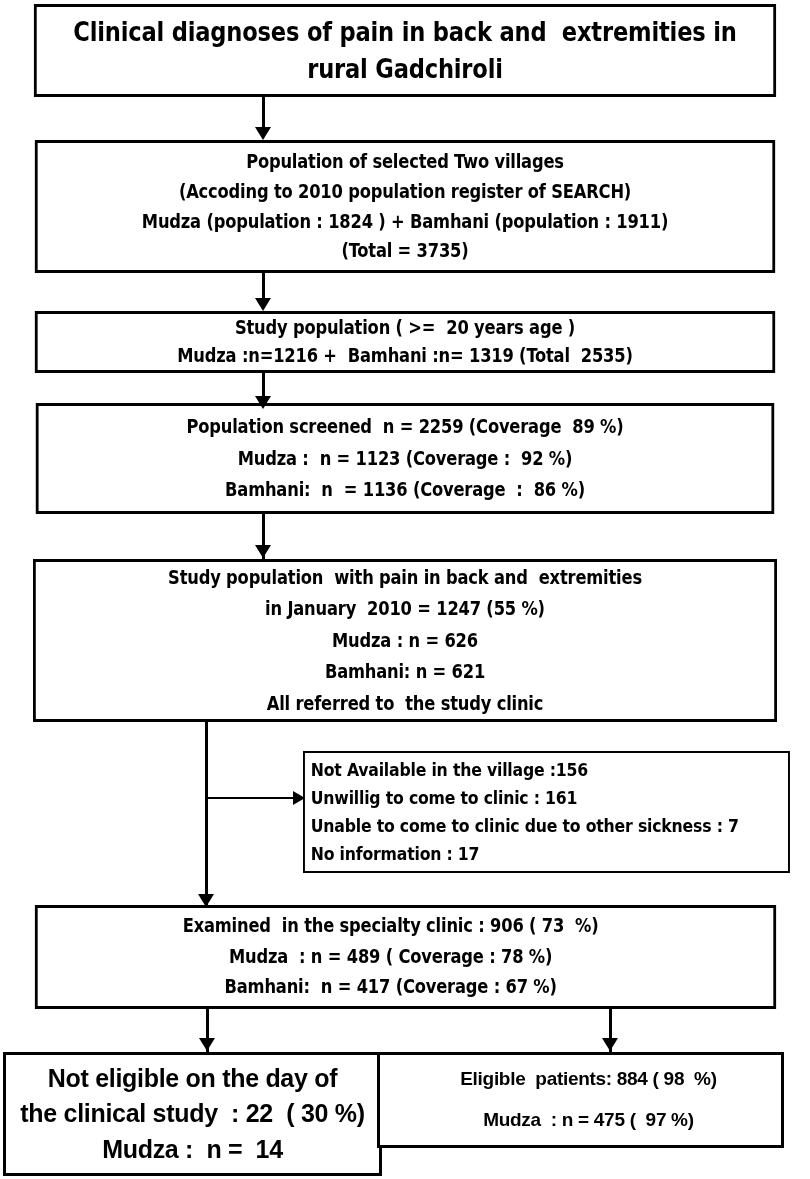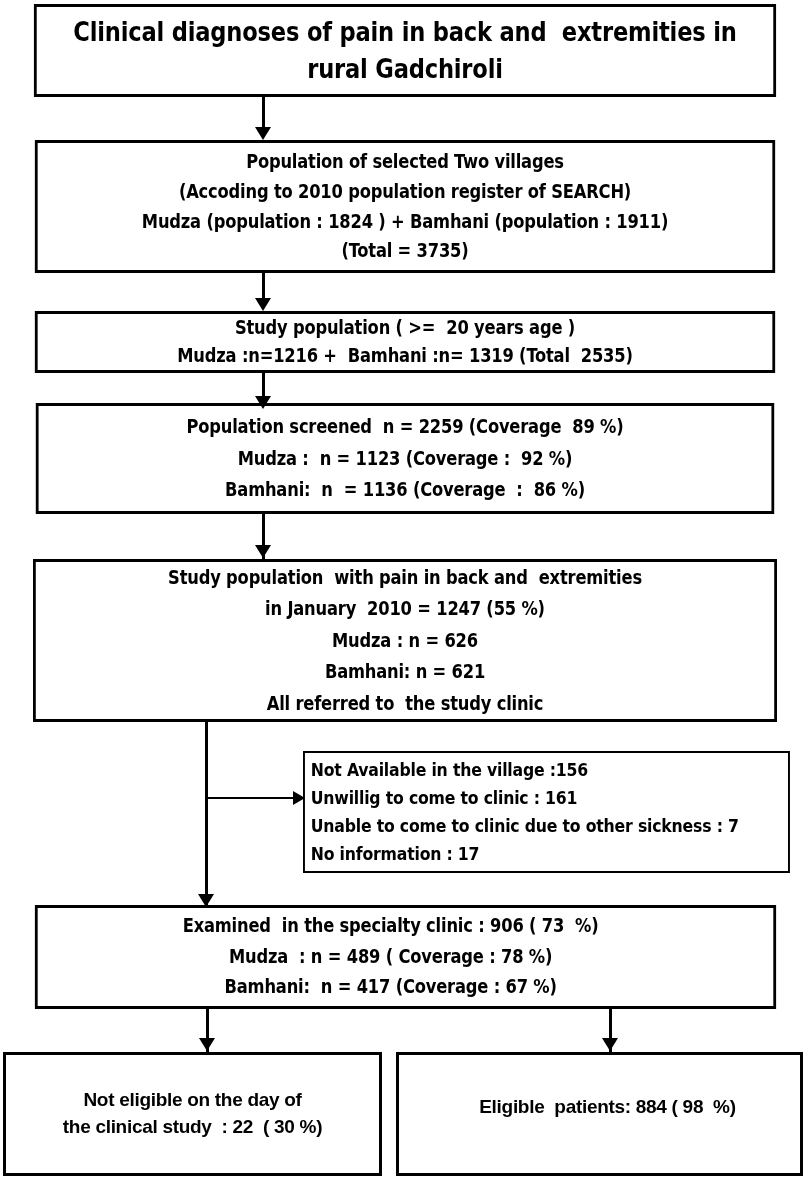--- a/index.html
+++ b/index.html
@@ -92,28 +92,28 @@
 
   #box-examined {
     left: 7px; top: 905px; width: 797px; height: 104px;
     font-size: 19.5px;
   }
   #box-examined .inner { position: relative; left: -16px; }
   #box-examined .line { line-height: 1.56; }
 
   #box-noteligible {
     left: 3px; top: 1052px; width: 379px; height: 124px;
-    font-size: 19px;
+    font-size: 25px;
     font-family: "Liberation Sans", sans-serif;
     letter-spacing: -0.3px;
   }
   #box-noteligible .line { line-height: 1.42; }
 
   #box-eligible {
-    left: 396px; top: 1052px; width: 407px; height: 124px;
+    left: 377px; top: 1052px; width: 407px; height: 96px;
     font-size: 19px;
     font-family: "Liberation Sans", sans-serif;
     letter-spacing: -0.3px;
     padding-left: 16px;
   }
   #box-eligible .line { line-height: 1.42; }
   #box-eligible .spacer { display: block; height: 14px; }
 
   
   .vline {
@@ -253,23 +253,25 @@
   <div class="vline" id="conn6-line"></div>
   <div class="arrow-down" id="conn6-arrow"></div>
 
   <div class="vline" id="conn7-line"></div>
   <div class="arrow-down" id="conn7-arrow"></div>
 
   <div class="box" id="box-noteligible">
     <div class="inner">
       <span class="line">Not eligible on the day of</span>
       <span class="line">the clinical study  : 22  ( 30 %)</span>
+      <span class="line">Mudza :  n =  14</span>
     </div>
   </div>
 
   <div class="box" id="box-eligible">
     <div class="inner">
       <span class="line">Eligible  patients: 884 ( 98  %)</span>
       <span class="spacer"></span>
+      <span class="line">Mudza  : n = 475 (  97 %)</span>
     </div>
   </div>
 
 </div>
 
 </body></html>

